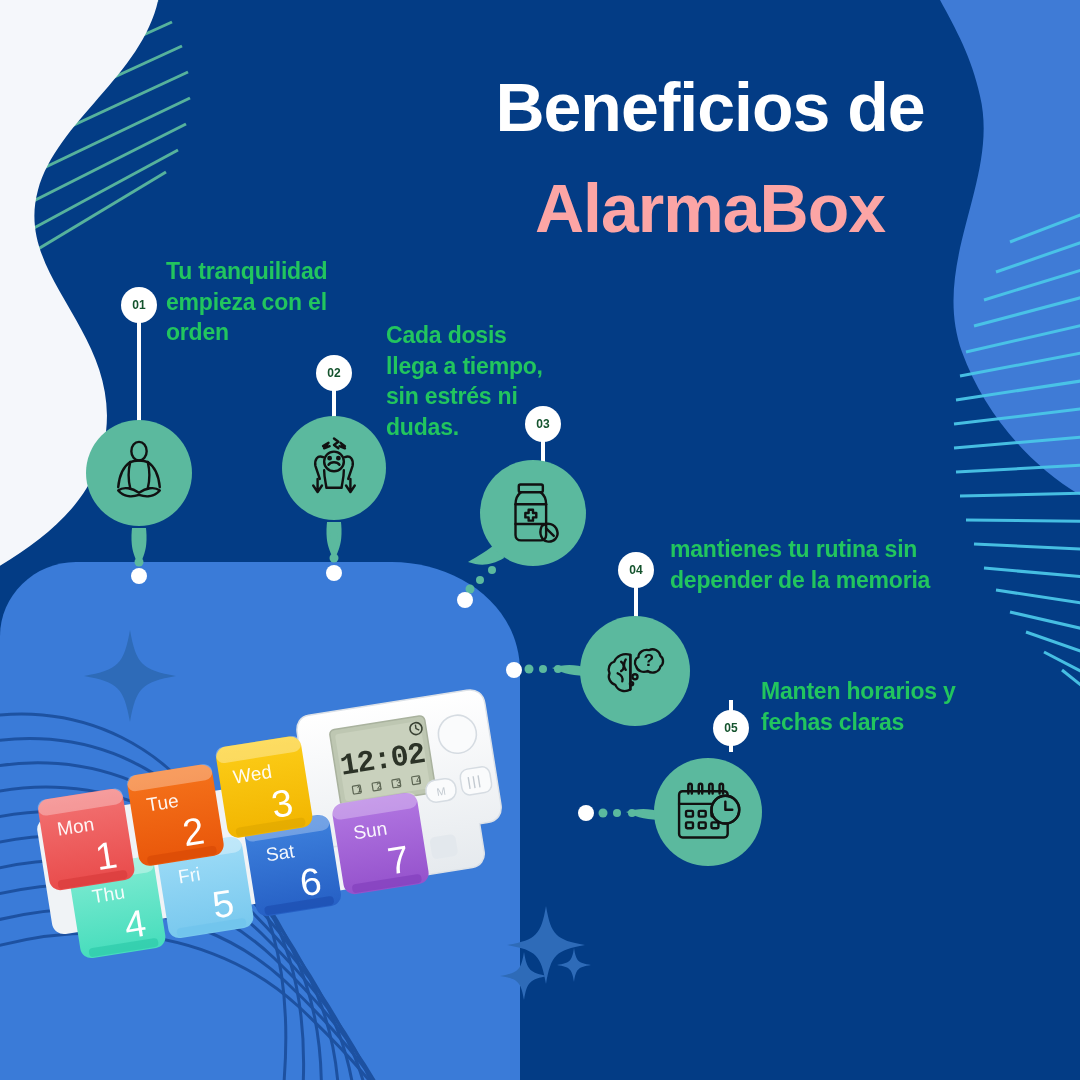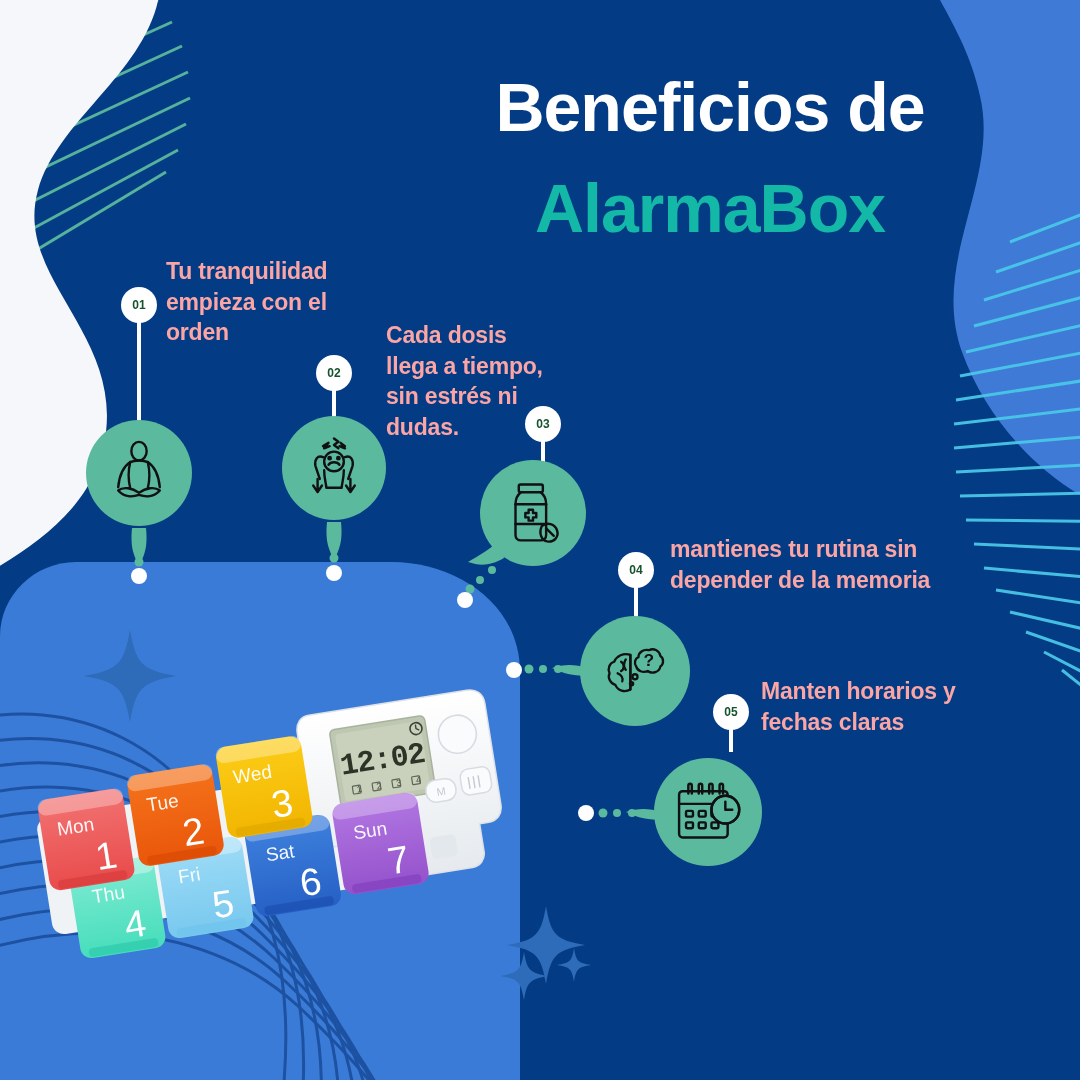--- a/index.html
+++ b/index.html
@@ -15,25 +15,25 @@
   
   .title-wrap{
     position:absolute;left:420px;top:72px;width:580px;
     text-align:center;z-index:40;
   }
   .title-line1{
     font-size:68px;font-weight:bold;color:#FFFFFF;
     letter-spacing:-1px;line-height:1.05;margin:0;
   }
   .title-line2{
-    font-size:68px;font-weight:bold;color:#14b8a6;
+    font-size:68px;font-weight:bold;color:#fca5a5;
     letter-spacing:-1px;line-height:1.05;margin:12px;margin-top:30px;
   }
   .callout-text{
-    position:absolute;color:#fca5a5;font-weight:bold;
+    position:absolute;color:#22c55e;font-weight:bold;
     font-size:23px;line-height:1.33;letter-spacing:-0.2px;
   }
   .badge{
     position:absolute;width:36px;height:36px;border-radius:50%;
     background:#FFFFFF;display:flex;align-items:center;justify-content:center;
     color:#14532D;font-size:12px;font-weight:bold;z-index:60;
   }
 
   
   .bubble{
@@ -278,21 +278,21 @@
         <rect x="35" y="31" width="6" height="5" rx="1"></rect>
         <rect x="13" y="41" width="6" height="5" rx="1"></rect>
         <rect x="24" y="41" width="6" height="5" rx="1"></rect>
         <rect x="35" y="41" width="6" height="5" rx="1"></rect>
         <circle cx="47" cy="30" r="12" fill="#5BB99E"></circle>
         <circle cx="47" cy="30" r="12"></circle>
         <path d="M47,23 L47,30 L53,30"></path>
       </g>
     </svg>
   </div>
-  <div class="badge" style="left:713px;top:694px;">
+  <div class="badge" style="left:713px;top:710px;">
     <span>05</span>
   </div>
   <div class="callout-text" style="left:761px;top:676px;width:232px;">Manten horarios y fechas claras</div>
 
   <div id="product">
     <svg width="520" height="330" viewBox="0 0 520 330">
       <defs>
         <linearGradient id="gMon" x1="0" y1="0" x2="0" y2="1">
             <stop offset="0" stop-color="#F27272"></stop>
             <stop offset="1" stop-color="#E94B4B"></stop>

